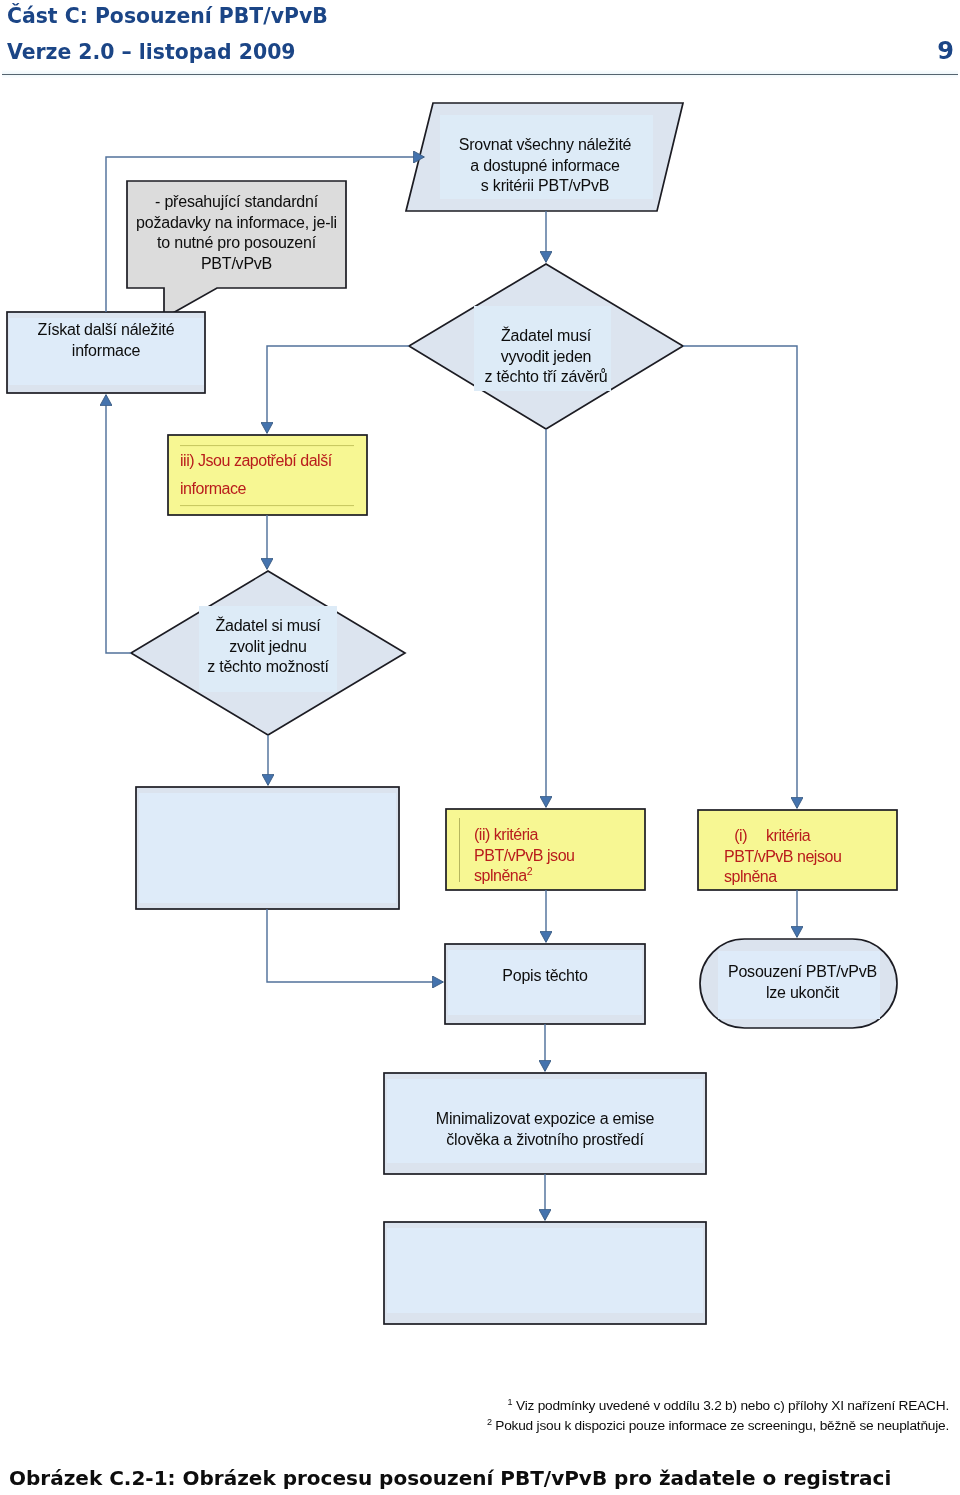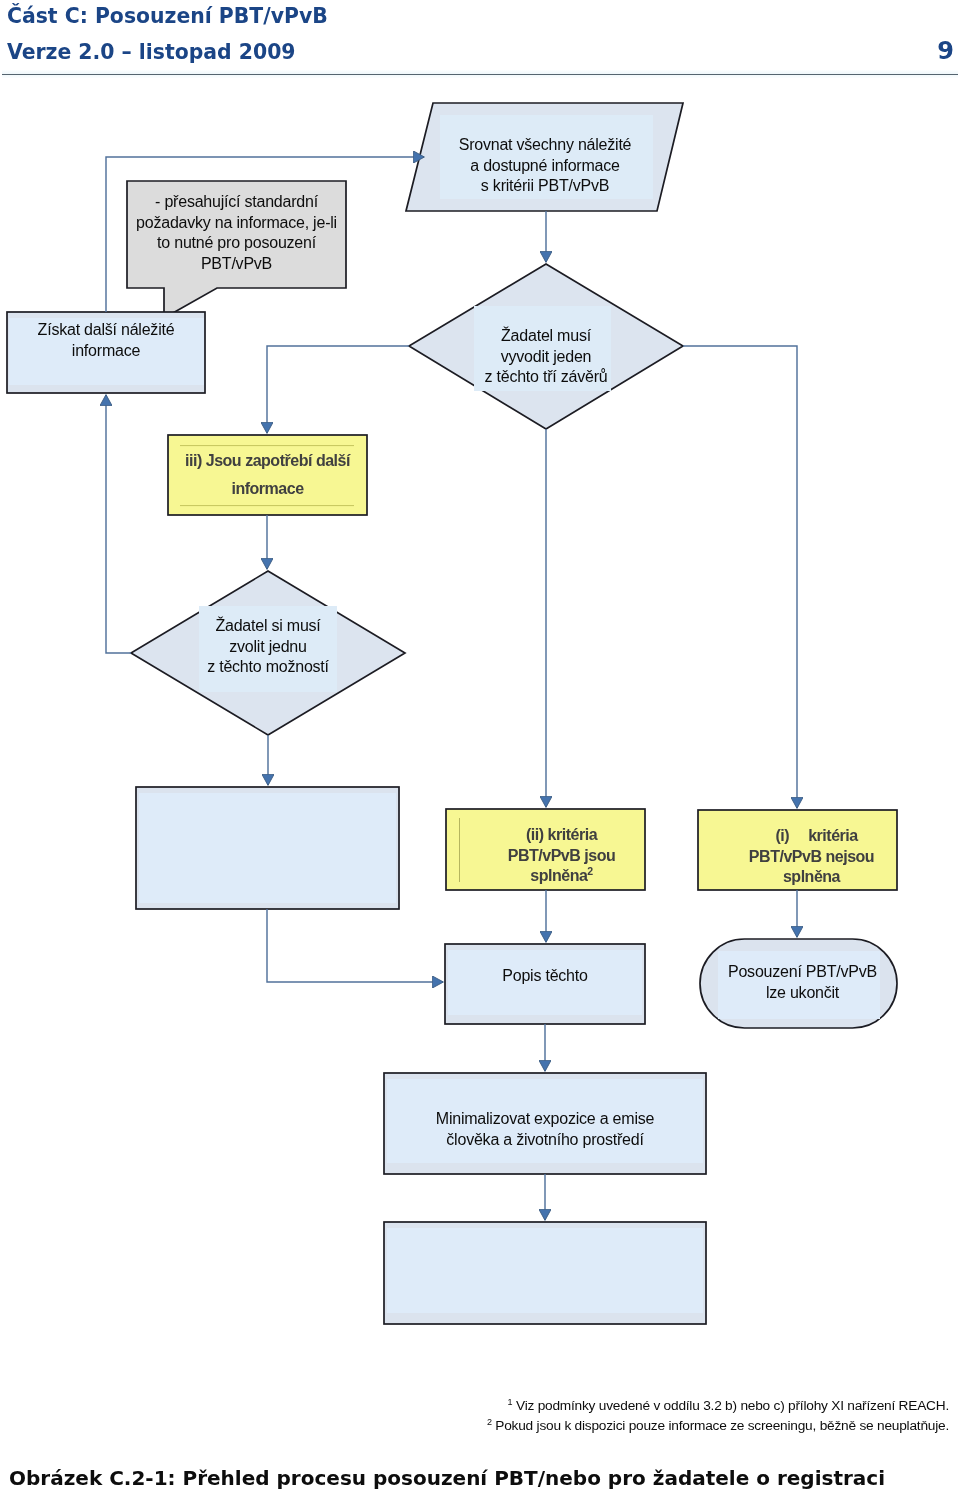--- a/index.html
+++ b/index.html
@@ -22,21 +22,21 @@
 
 
 #svgwrap{position:absolute;left:0;top:0;width:960px;height:1495px;}
 svg{display:block;}
 
 
 .lab{position:absolute;text-align:center;color:#0D0D0D;
   font-size:16px;line-height:20.6px;letter-spacing:-0.22px;}
 .lab .tx{display:block;white-space:nowrap;}
 .lab.blue{background:transparent;}
-.lab.ylw{color:#404040;font-weight:bold;text-align:center;justify-content:flex-start;letter-spacing:-0.48px;}
+.lab.ylw{color:#b91c1c;font-weight:normal;text-align:left;justify-content:flex-start;letter-spacing:-0.48px;}
 .lab i{font-style:italic;}
 sup{font-size:0.66em;vertical-align:baseline;position:relative;top:-0.55em;line-height:0;font-weight:inherit;}
 
 #t-compare{left:440px;top:135px;width:210px;height:78px;}
 #t-callout{left:130px;top:192px;width:213px;height:96px;background:transparent;}
 #t-getinfo{left:15px;top:320px;width:182px;height:67px;}
 #t-decide1{left:460px;top:326px;width:172px;height:113px;}
 #t-option3{left:180px;top:447px;width:175px;height:62px;line-height:28.2px;}
 #t-decide2{left:182px;top:616px;width:172px;height:113px;}
 #t-adapt{left:144px;top:809px;width:247px;height:106px;}
@@ -171,15 +171,15 @@
     </div>
   <div class="lab blue" id="t-minimize">
       <span class="tx">Minimalizovat expozice a emise<br>člověka a životního prostředí</span>
     </div>
 
   <div id="foot">
     <div><span class="tx"><sup>1</sup> Viz podmínky uvedené v oddílu 3.2 b) nebo c) přílohy XI nařízení REACH.</span></div>
     <div><span class="tx"><sup>2</sup> Pokud jsou k dispozici pouze informace ze screeningu, běžně se neuplatňuje.</span></div>
   </div>
 
-  <div id="caption">Obrázek C.2-1: Přehled procesu posouzení PBT/nebo pro žadatele o registraci</div>
+  <div id="caption">Obrázek C.2-1: Obrázek procesu posouzení PBT/vPvB pro žadatele o registraci</div>
 
 </div>
 
 </body></html>

